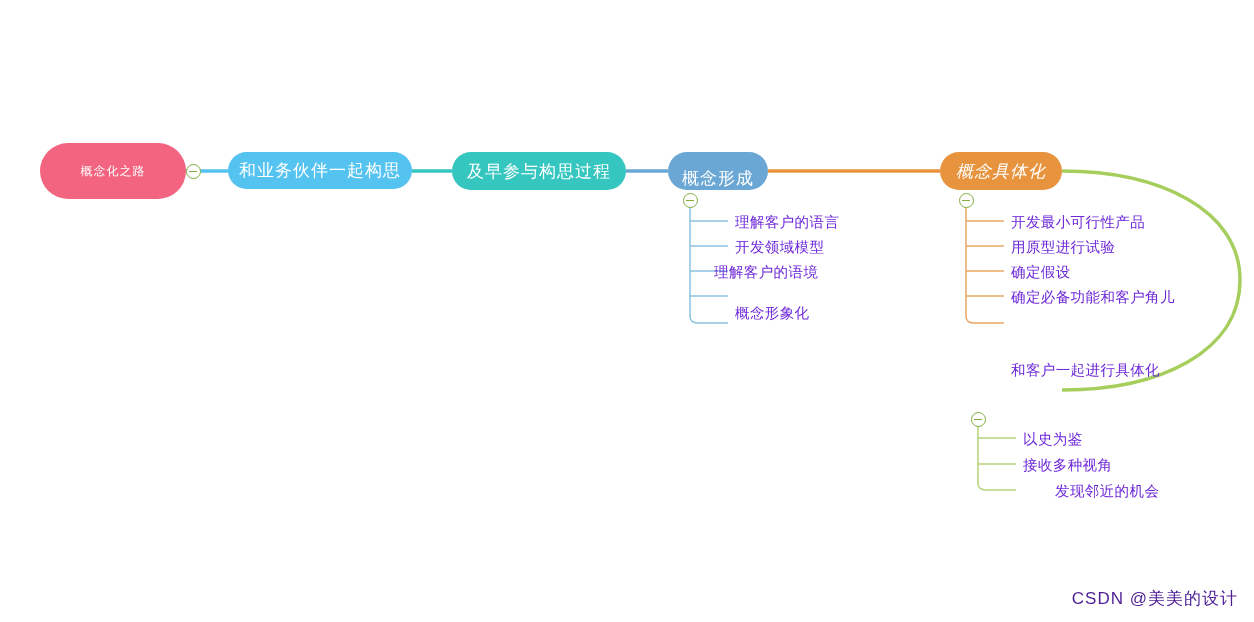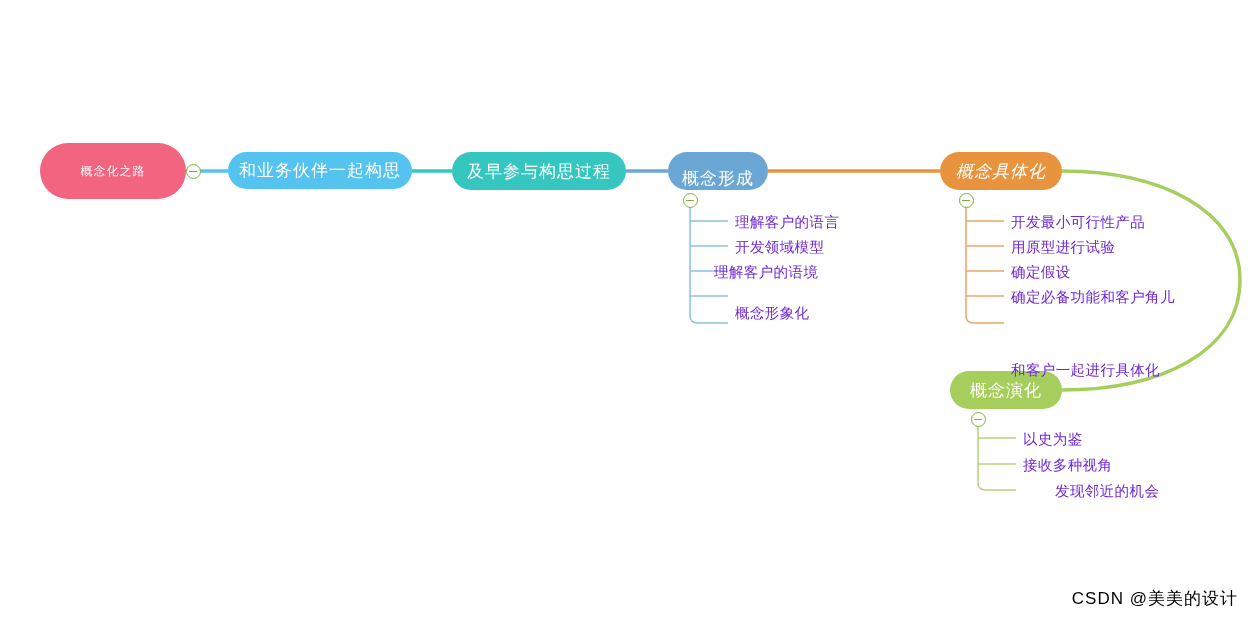--- a/index.html
+++ b/index.html
@@ -63,21 +63,21 @@
     top: 5.6px;
     width: 7.8px;
     height: 1.6px;
     background: #7fae3f;
   }
   .watermark {
     position: absolute;
     right: 16px;
     bottom: 12px;
     font-size: 17px;
-    color: #000000;
+    color: #4c1d95;
     letter-spacing: 1px;
     white-space: nowrap;
     text-align: right;
   }
 </style>
 </head>
 <body>
 
 <div id="canvas">
 
@@ -127,23 +127,20 @@
   </div>
 
   <div class="node" style="left:668px; top:152px; width:100px; height:38px; background:#6ba7d4;align-items:flex-end;">
     <span>概念形成</span>
   </div>
 
   <div class="node" style="left:940px; top:152px; width:122px; height:38px; background:#e8943f;font-style:italic;">
     <span>概念具体化</span>
   </div>
 
-  <div class="node" style="left:950px; top:371px; width:112px; height:38px; background:#a5ce5c;">
-    <span>概念演化</span>
-  </div>
 
   <div class="toggle" style="left:186px; top:164px;"></div>
   <div class="toggle" style="left:683px; top:193px;"></div>
   <div class="toggle" style="left:959px; top:193px;"></div>
   <div class="toggle" style="left:971px; top:412px;"></div>
 
   <div class="leaf" style="left:735px; top:213px;">理解客户的语言</div>
   <div class="leaf" style="left:735px; top:238px;">开发领域模型</div>
   <div class="leaf" style="left:714px; top:263px;">理解客户的语境</div>
   <div class="leaf" style="left:735px; top:304px;">概念形象化</div>

